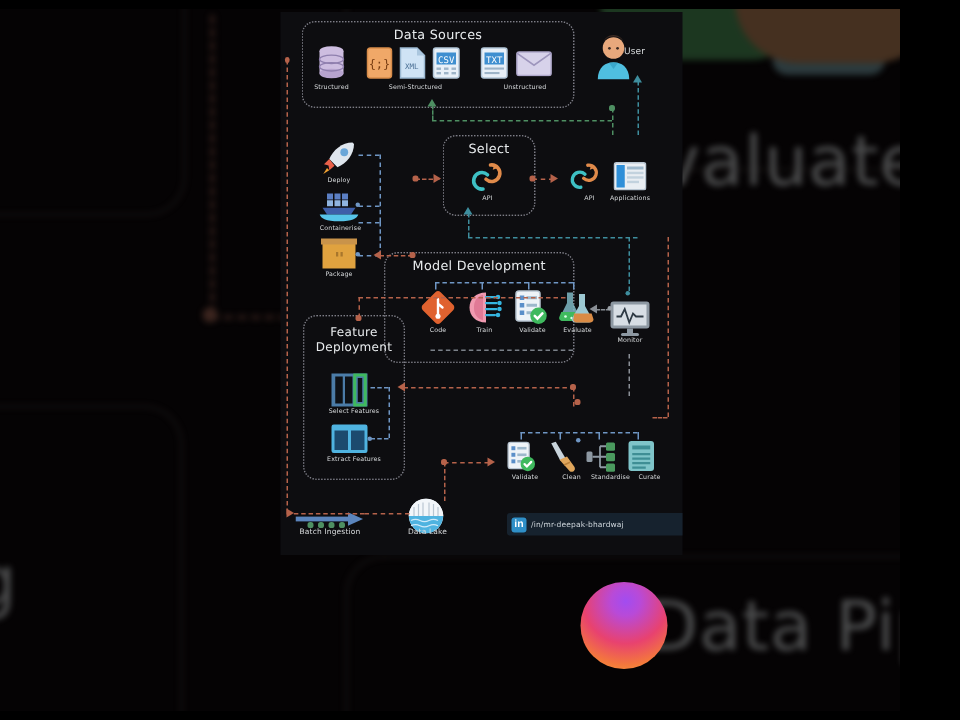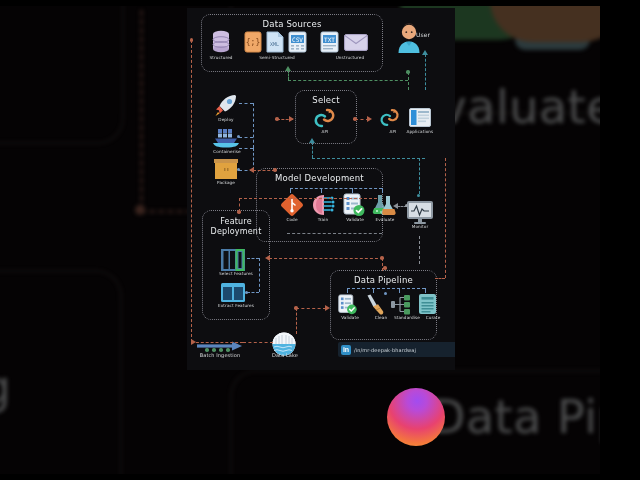--- a/index.html
+++ b/index.html
@@ -357,23 +357,20 @@
         <rect x="14" y="5" width="9" height="13" fill="#1c4a6e"></rect>
       </svg>
     </div>
     <div class="cap" style="left:26px;top:296px;width:46px;">Extract Features</div>
 
     <div class="dl-h blue" style="left:60px;top:250px;width:12px;border-top:1px dashed #6f96c4;"></div>
     <div class="dl-v blue" style="left:72px;top:250px;height:34px;border-left:1px dashed #6f96c4;"></div>
     <div class="dl-h blue" style="left:60px;top:284px;width:12px;border-top:1px dashed #6f96c4;"></div>
     <div class="nd b" style="left:58px;top:283px;width:3px;height:3px;"></div>
 
-    <div class="box" style="left:143px;top:262px;width:105px;height:68px;">
-      <div class="boxtitle" style="top:4px;">Data Pipeline</div>
-    </div>
     <div class="icon" style="left:150px;top:286px;">
       <svg width="21" height="21" viewBox="0 0 24 24">
         <rect x="2" y="1" width="16" height="20" rx="2" fill="#eef3f8" stroke="#b9c6d2"></rect>
         <g fill="#5b8fc9">
             <rect x="4.5" y="4" width="3" height="3"></rect>
             <rect x="4.5" y="9" width="3" height="3"></rect>
             <rect x="4.5" y="14" width="3" height="3"></rect>
           </g>
         <g fill="#9db8cc">
             <rect x="9" y="4.5" width="7" height="2"></rect>

